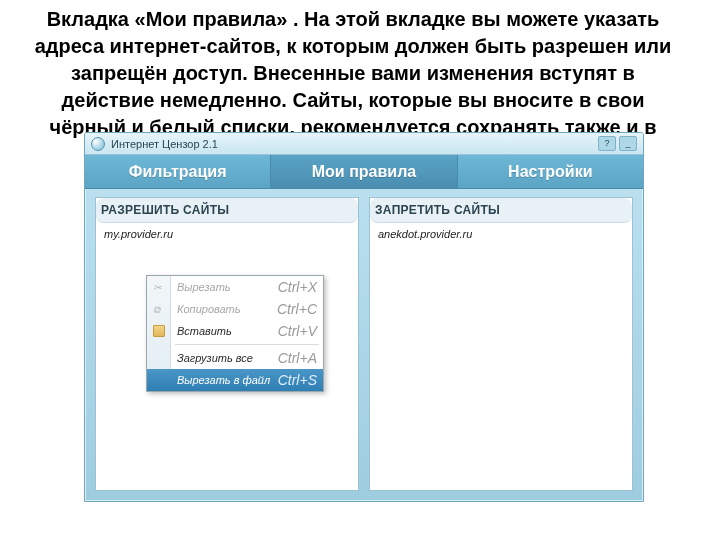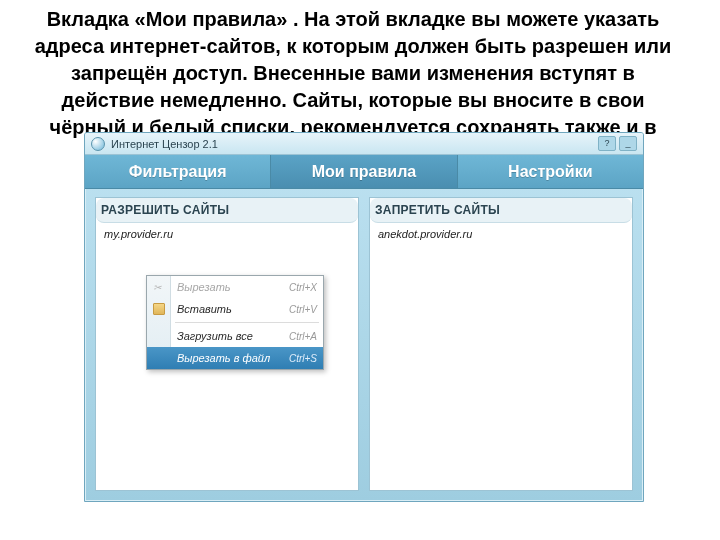--- a/index.html
+++ b/index.html
@@ -136,21 +136,21 @@
   .cm-item {
     position: relative;
     height: 22px;
     display: flex;
     align-items: center;
     padding-left: 30px;
     padding-right: 6px;
     color: #2b2b2b;
   }
   .cm-item.disabled { color: #a7a7a7; }
-  .cm-item .sc { margin-left: auto; color: #9a9a9a; font-size: 10px; }
+  .cm-item .sc { margin-left: auto; color: #9a9a9a; font-size: 14px; }
   .cm-item.selected {
     background: linear-gradient(#4a96c7, #2f7eb3);
     color: #fff;
   }
   .cm-item.selected .sc { color: #e0eefb; text-align: center; }
   .cm-icon {
     position: absolute;
     left: 6px; top: 50%; margin-top: -6px;
     width: 12px; height: 12px;
   }
@@ -201,20 +201,25 @@
         <div class="site-entry">my.provider.ru</div>
 
         <div class="context-menu">
           <div class="cm-strip"></div>
 
           <div class="cm-item disabled">
             <span class="cm-icon cut"></span>
             <span>Вырезать</span>
             <span class="sc">Ctrl+X</span>
           </div>
+          <div class="cm-item disabled">
+            <span class="cm-icon copy"></span>
+            <span>Копировать</span>
+            <span class="sc">Ctrl+C</span>
+          </div>
           <div class="cm-item">
             <span class="cm-icon paste"></span>
             <span>Вставить</span>
             <span class="sc">Ctrl+V</span>
           </div>
           <div class="cm-sep"></div>
           <div class="cm-item">
             <span>Загрузить все</span>
             <span class="sc">Ctrl+A</span>
           </div>

